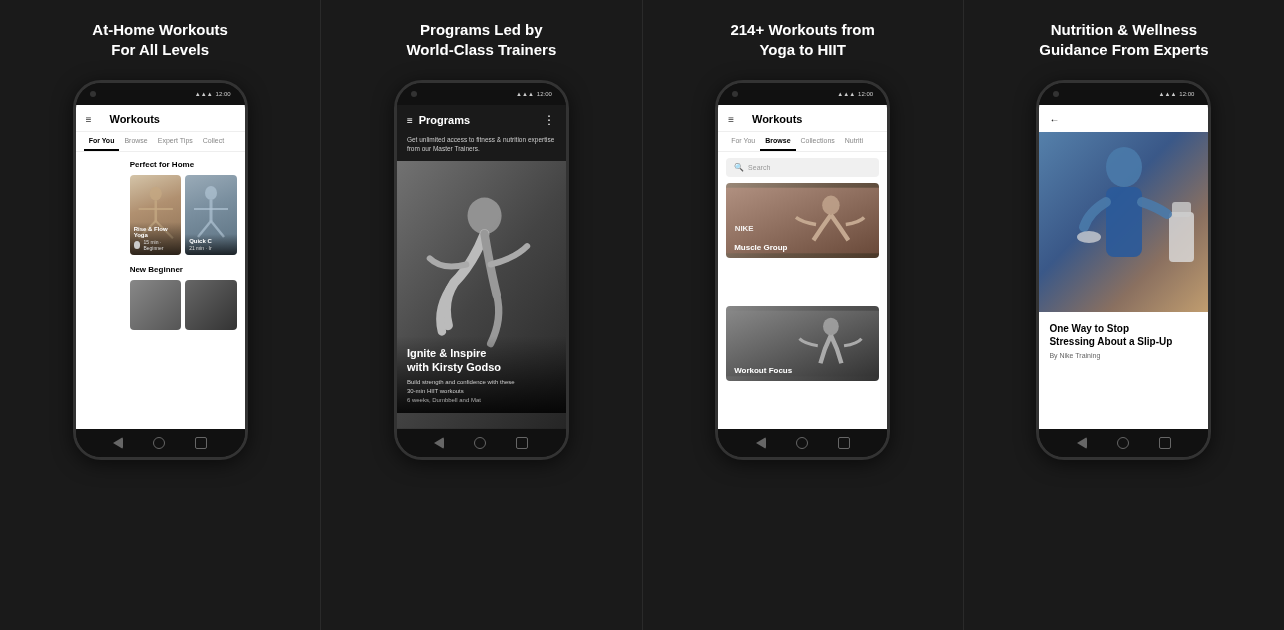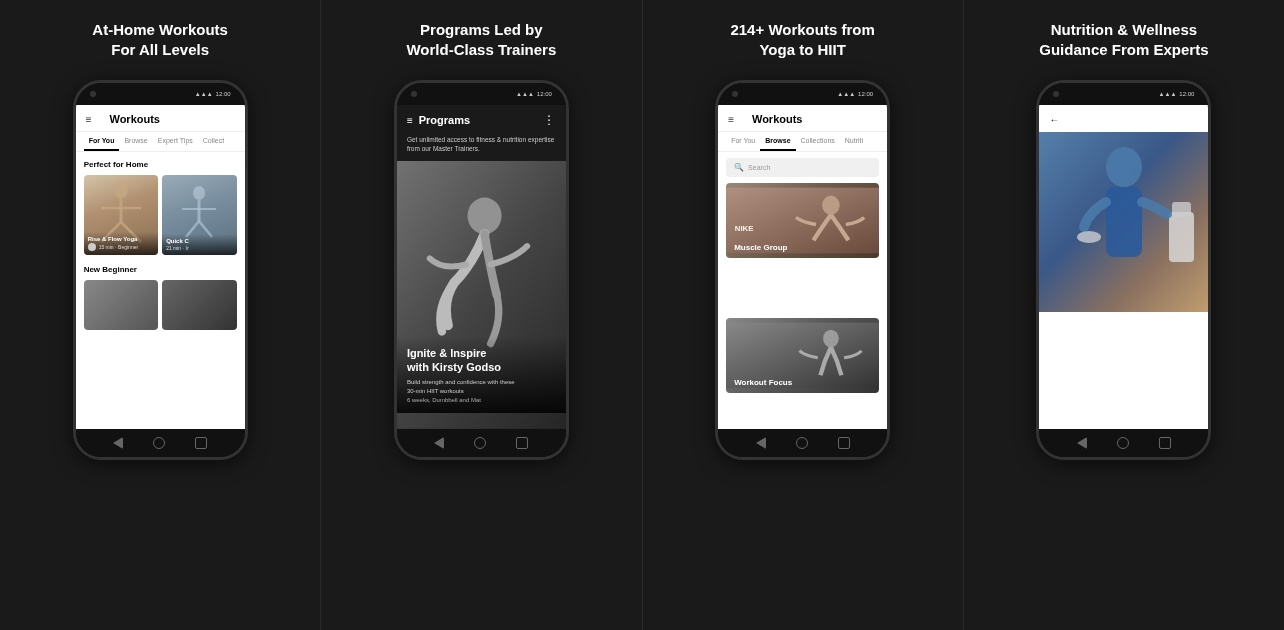--- a/index.html
+++ b/index.html
@@ -140,20 +140,21 @@
     }
     .tab.active {
       color: #000;
       border-bottom: 2px solid #000;
       font-weight: 600;
     }
     .screen-body {
       flex: 1;
       overflow: hidden;
       padding: 8px;
+      margin-left: 46px;
     }
     .section-label {
       font-size: 8px;
       font-weight: 700;
       color: #000;
       margin-bottom: 6px;
     }
     .workout-grid {
       display: flex;
       gap: 4px;
@@ -307,21 +308,21 @@
     }
     .search-placeholder {
       font-size: 7px;
       color: #999;
     }
     .browse-grid {
       flex: 1;
       padding: 0 8px 8px;
       display: flex;
       flex-direction: column;
-      gap: 16px;
+      gap: 4px;
     }
     .browse-item {
       position: relative;
       height: 75px;
       border-radius: 4px;
       overflow: hidden;
     }
     .browse-muscle {
       background: linear-gradient(135deg, #9a8878 0%, #6a5848 50%, #4a3828 100%);
     }
@@ -638,20 +639,25 @@
 
               <rect x="130" y="80" width="25" height="50" rx="4" fill="#ddd" opacity="0.8"></rect>
               <rect x="133" y="70" width="19" height="15" rx="3" fill="#ccc" opacity="0.8"></rect>
 
               <path d="M67 70 Q50 80 45 95" stroke="#4a7aaa" stroke-width="10" fill="none" stroke-linecap="round" opacity="0.9"></path>
               <path d="M103 70 Q118 75 128 82" stroke="#4a7aaa" stroke-width="10" fill="none" stroke-linecap="round" opacity="0.9"></path>
 
               <ellipse cx="50" cy="105" rx="12" ry="6" fill="#ddd" opacity="0.7"></ellipse>
             </svg>
           </div>
+          <div class="article-content">
+            <div class="article-title" style="white-space:pre-line;">One Way to Stop
+Stressing About a Slip-Up</div>
+            <div class="article-author">By Nike Training</div>
+          </div>
         </div>
       </div>
       <div class="phone-bottom-bar">
         <div class="nav-btn triangle"></div>
         <div class="nav-btn circle"></div>
         <div class="nav-btn"></div>
       </div>
     </div>
   </div>
 

